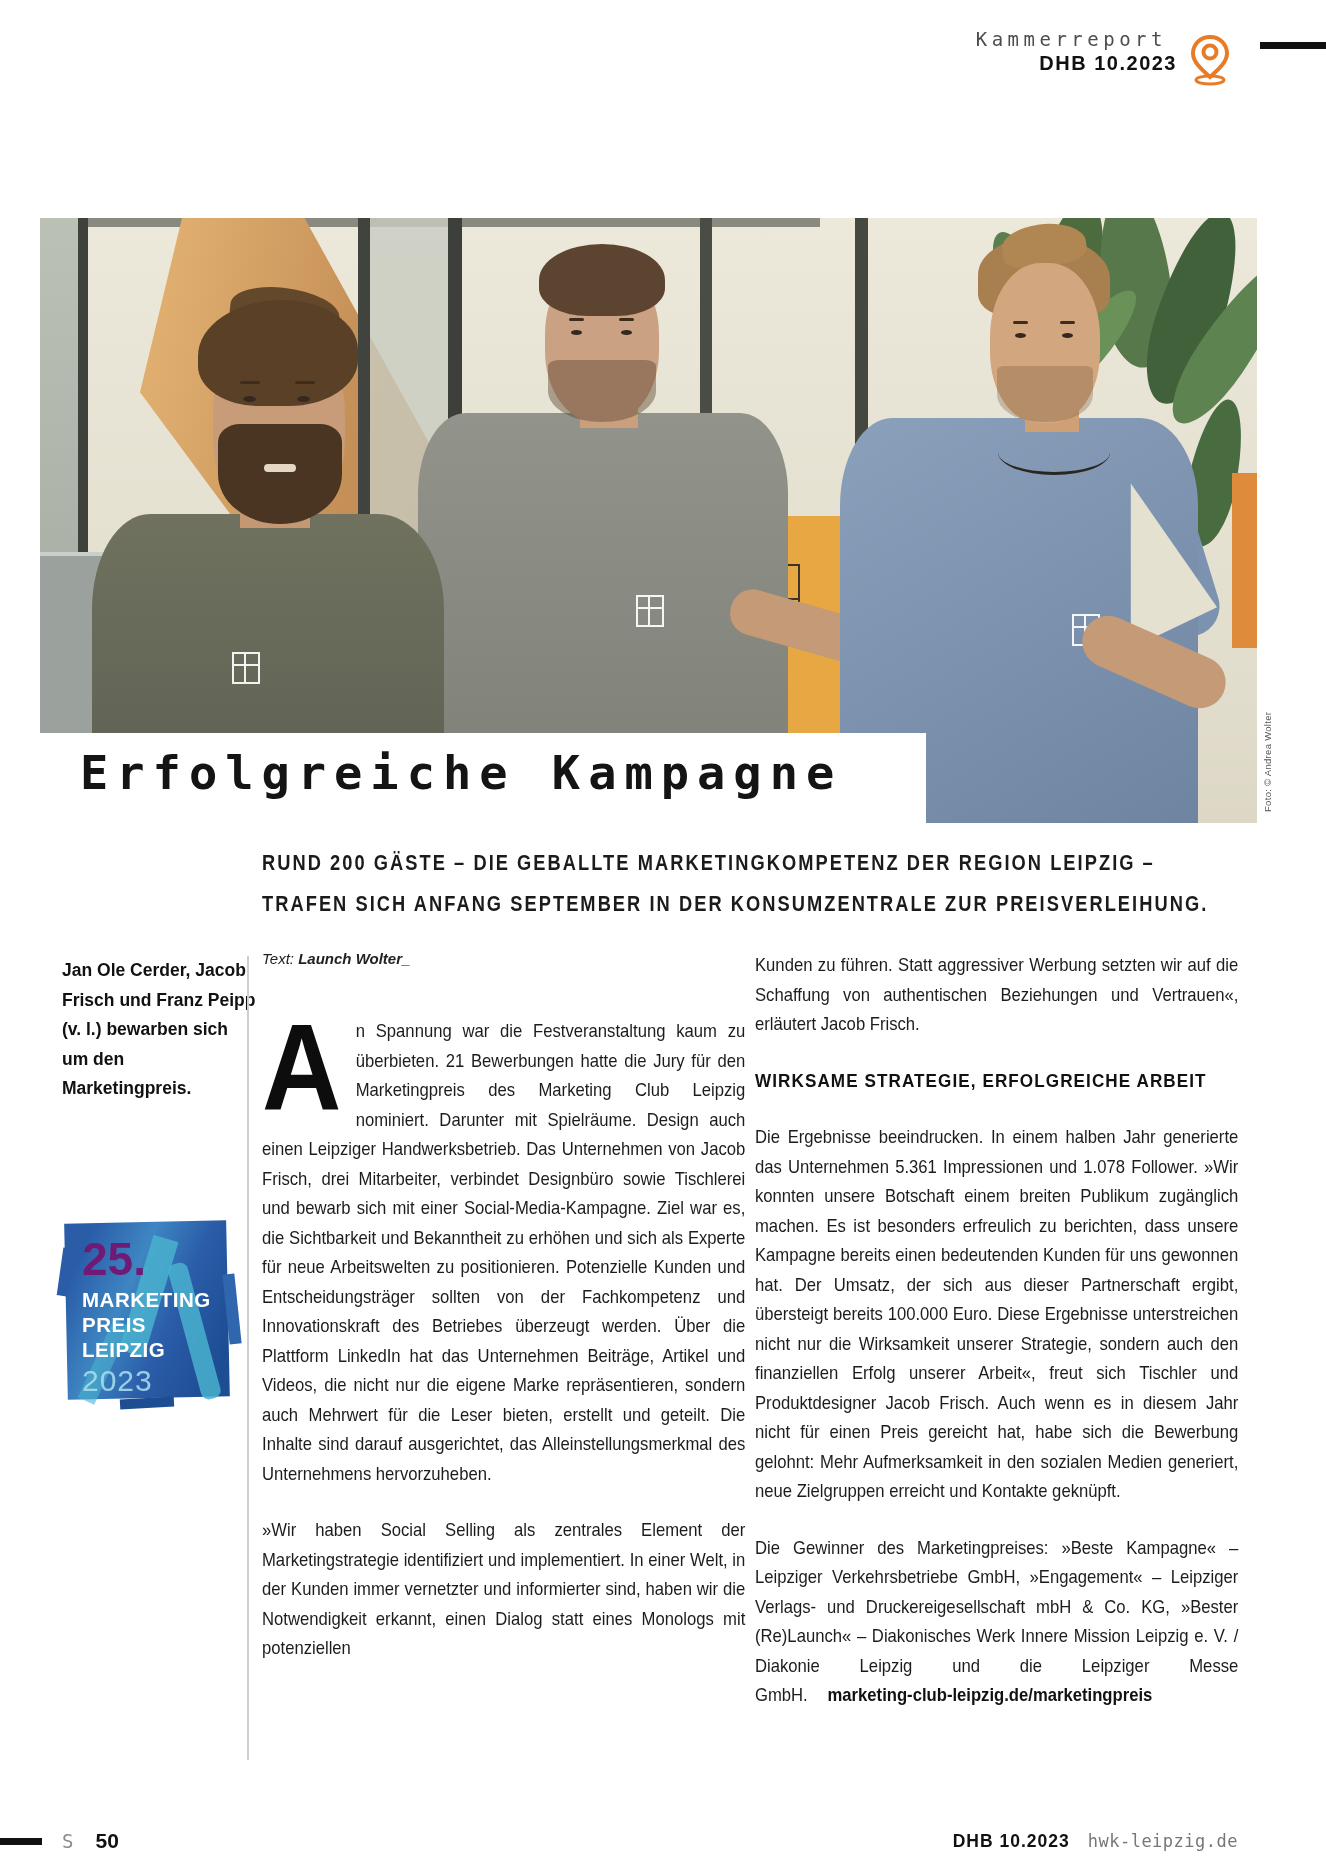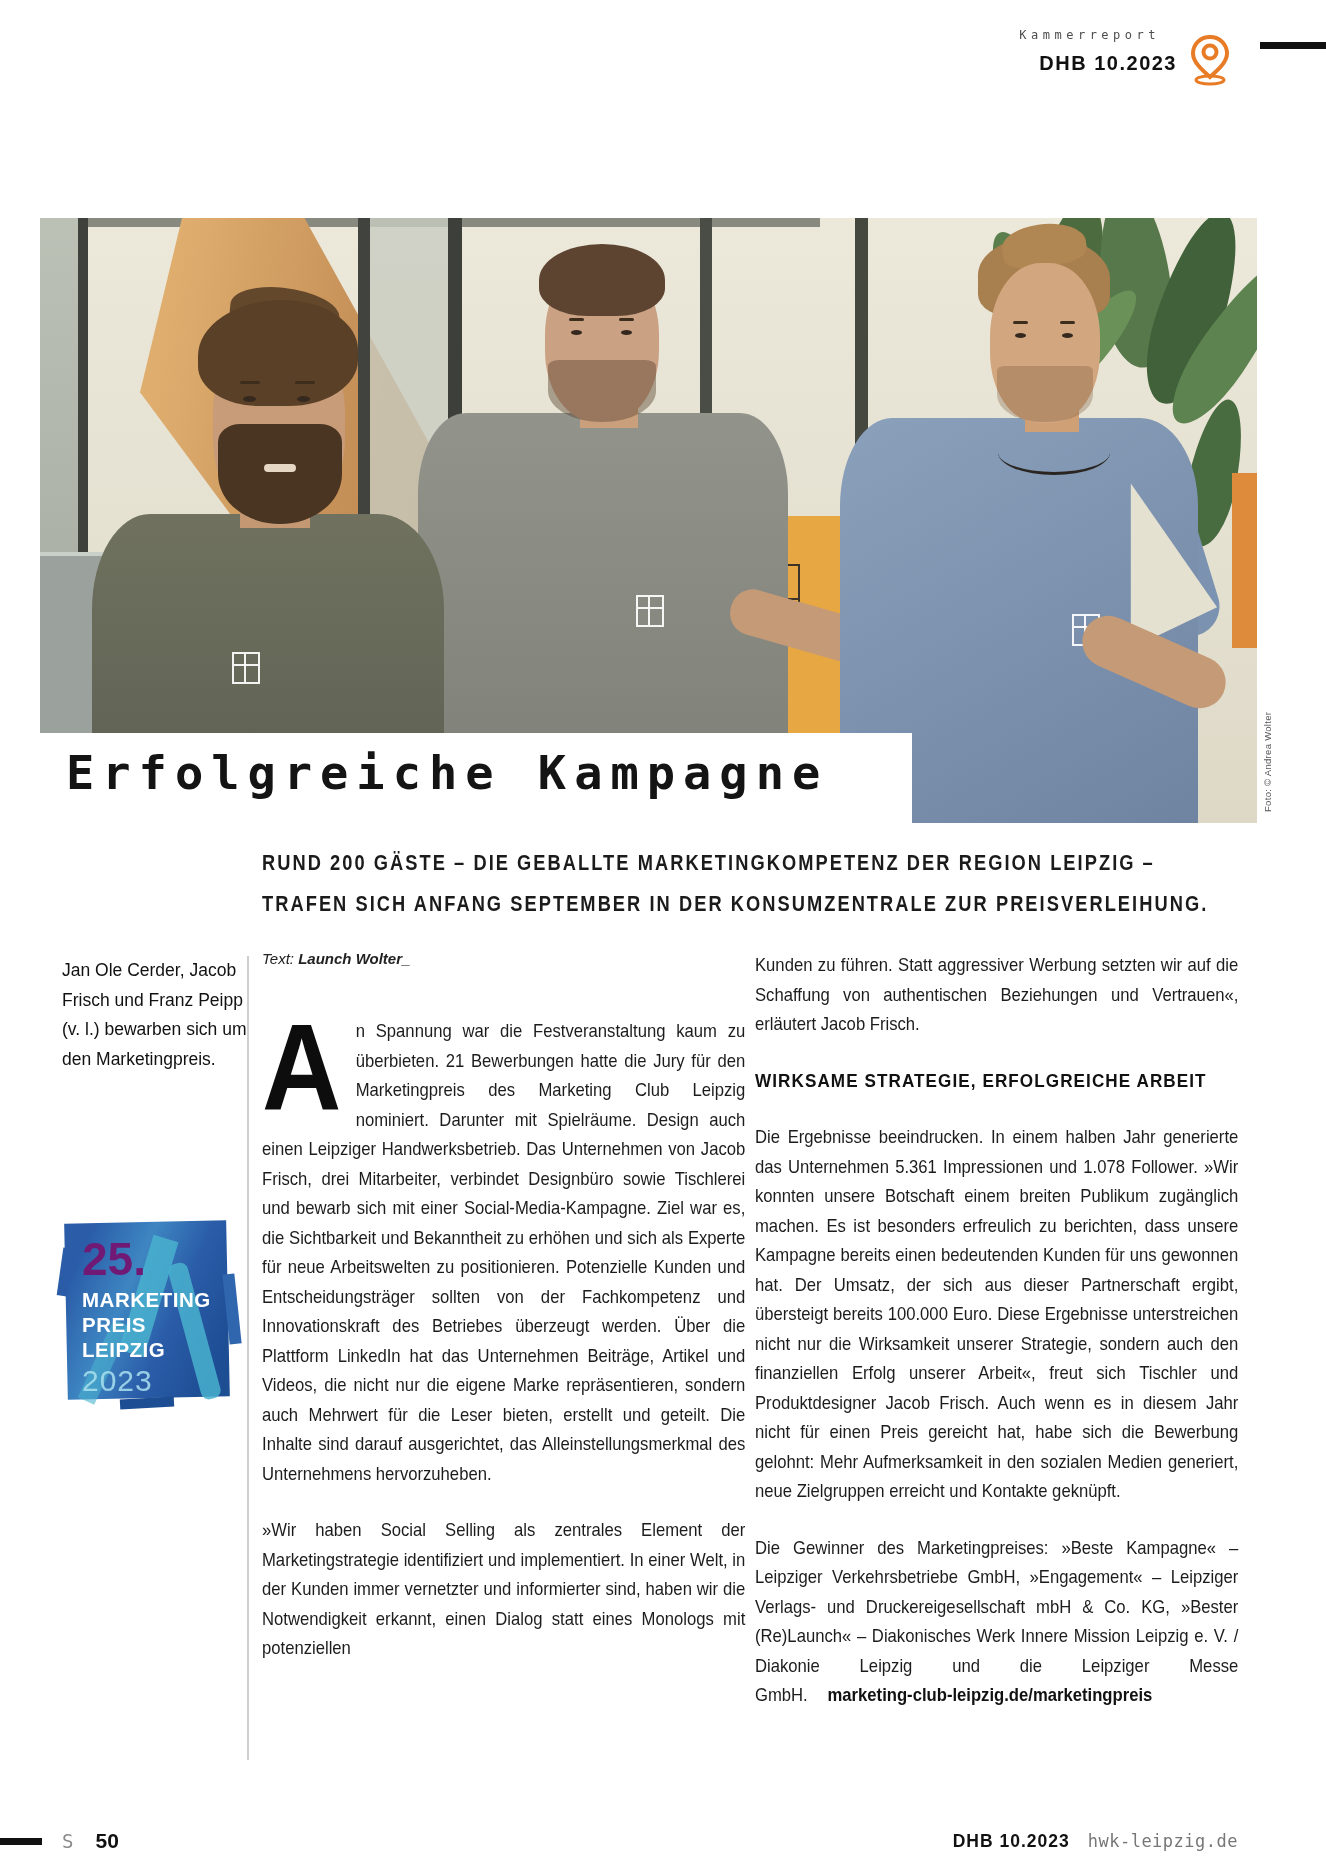--- a/index.html
+++ b/index.html
@@ -1,20 +1,20 @@
 <!DOCTYPE html>
 <html><head>
 <meta charset="utf-8">
 <style>
   html,body{margin:0;padding:0;background:#fff;}
   .page{position:relative;width:1326px;height:1875px;background:#fff;overflow:hidden;
         font-family:"Liberation Sans",sans-serif;color:#1a1a1a;}
 
   
-  .hdr-section{position:absolute;top:28px;right:166px;font-size:12px;letter-spacing:4.5px;
+  .hdr-section{position:absolute;top:28px;right:159px;font-size:19px;letter-spacing:4.5px;
                color:#4d4d4d;font-family:"DejaVu Sans Mono",monospace;}
   .hdr-issue{position:absolute;top:52px;right:149px;font-size:20px;font-weight:bold;
              letter-spacing:1.5px;color:#111;}
   .hdr-pin{position:absolute;top:34px;left:1188px;}
   .hdr-bar{position:absolute;top:42px;left:1260px;width:66px;height:7px;background:#111;}
 
   
   .photo{position:absolute;left:40px;top:218px;width:1217px;height:605px;overflow:hidden;
          background:linear-gradient(180deg,#ece8da 0%,#e5e1d1 55%,#ddd8c6 100%);}
   .photo *{position:absolute;}
@@ -70,29 +70,29 @@
   .brow{width:15px;height:3px;background:#3d2d1d;border-radius:2px;}
   .tee-logo{width:24px;height:28px;border:2px solid rgba(255,255,255,.92);}
   .tee-logo i{position:absolute;left:0;top:10px;width:100%;height:0;border-top:2px solid rgba(255,255,255,.92);}
   .tee-logo b{position:absolute;left:10px;top:0;width:0;height:100%;border-left:2px solid rgba(255,255,255,.92);}
 
   
   .credit{position:absolute;left:1262px;top:812px;width:150px;font-size:9.5px;color:#555;
           transform:rotate(-90deg);transform-origin:0 0;letter-spacing:.3px;}
 
   
-  .title-box{position:absolute;left:4px;top:733px;width:908px;height:92px;background:#fff;}
+  .title-box{position:absolute;left:18px;top:733px;width:908px;height:92px;background:#fff;}
   .title{position:absolute;left:62px;top:12px;font-family:"DejaVu Sans Mono",monospace;
          font-weight:bold;font-size:47px;letter-spacing:8px;color:#141414;white-space:nowrap;}
   .subtitle{position:absolute;left:262px;top:843px;width:1133px;transform:scaleX(.85);
             transform-origin:0 0;font-weight:bold;font-size:21.5px;letter-spacing:2.4px;
             line-height:41px;color:#1b1b1b;}
 
   
-  .caption{position:absolute;left:62px;top:956px;width:195px;font-weight:normal;font-size:17.5px;
+  .caption{position:absolute;left:62px;top:956px;width:195px;font-weight:bold;font-size:17.5px;
            line-height:29.5px;color:#111;}
   .vrule{position:absolute;left:247px;top:956px;width:2px;height:804px;background:#cfcfcf;}
   .award{position:absolute;left:60px;top:1214px;width:178px;height:194px;}
   .award-bg{position:absolute;left:6px;top:8px;right:10px;bottom:10px;
             background:linear-gradient(115deg,#2a5ca8 12%,#3e86c2 38%,#2a5ca8 62%,#1d4d93 90%);
             transform:rotate(-1.2deg);}
   .award-streak{position:absolute;background:#49b2cf;opacity:.85;}
   .st1{left:70px;top:14px;width:26px;height:120px;transform:rotate(18deg);}
   .st2{left:118px;top:40px;width:20px;height:140px;transform:rotate(-14deg);border-radius:8px;}
   .st3{left:28px;top:96px;width:18px;height:86px;transform:rotate(26deg);opacity:.6;}

